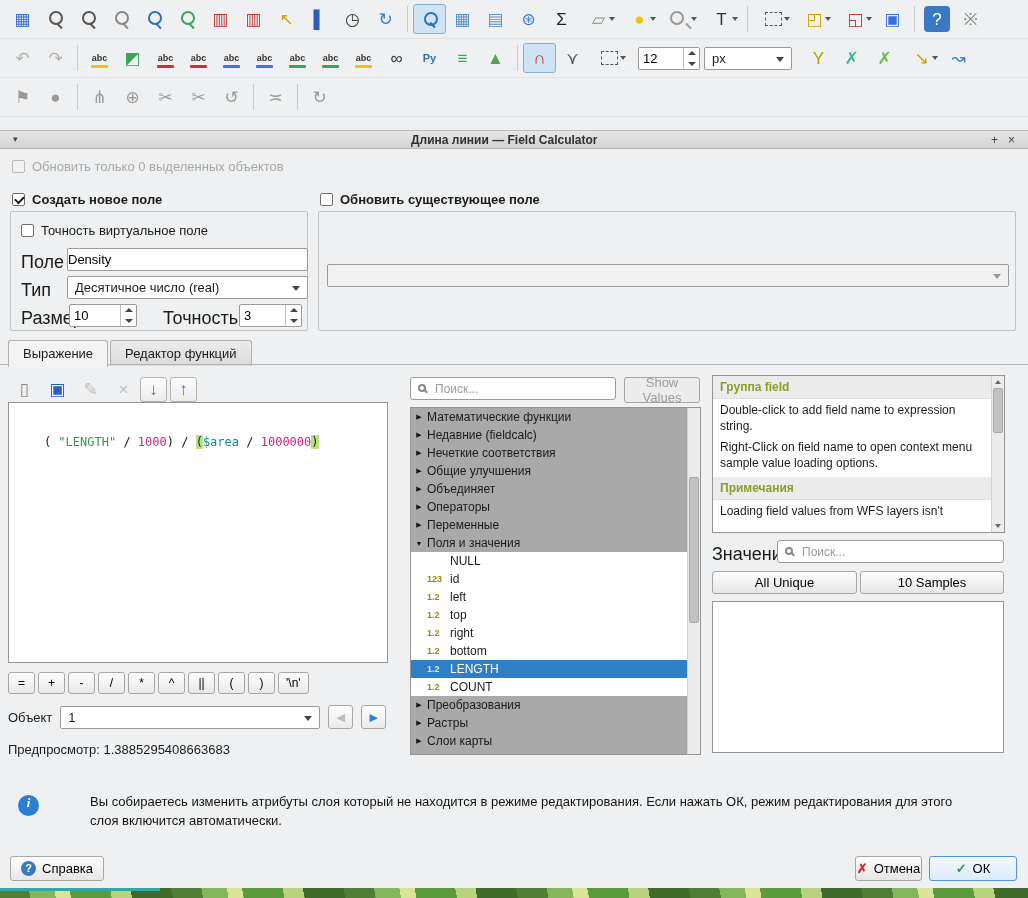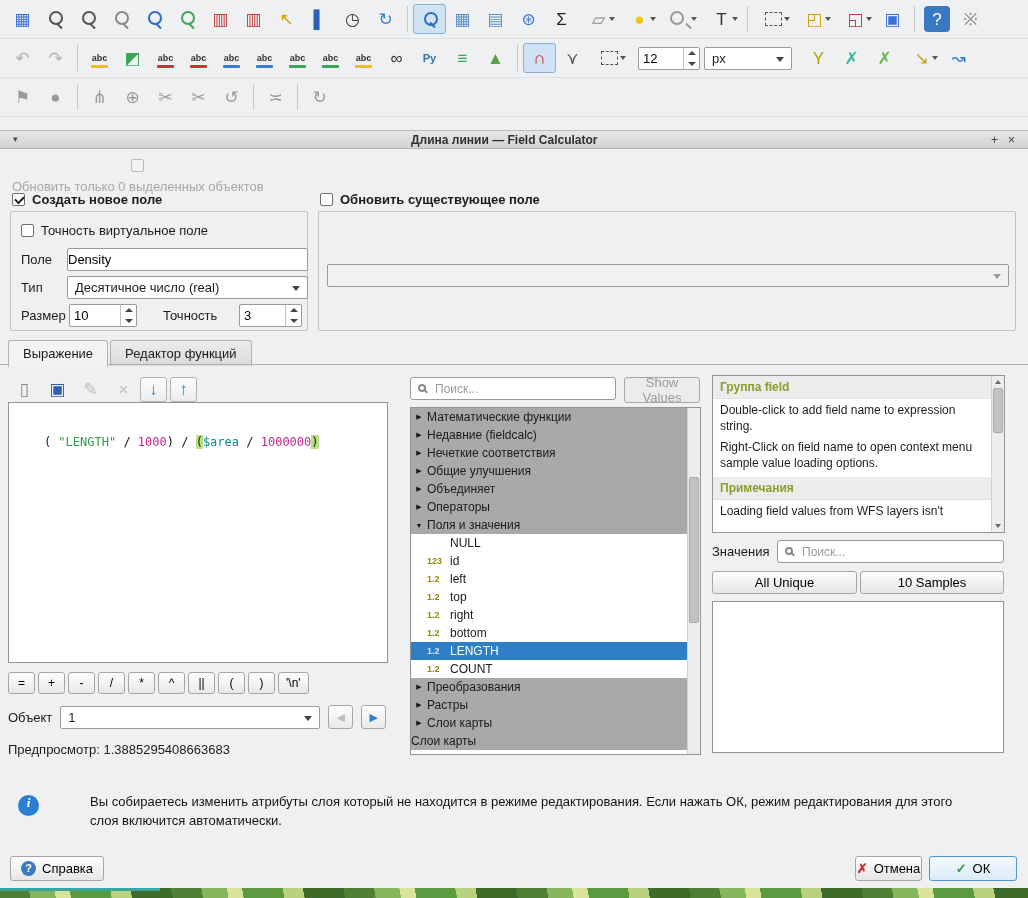--- a/index.html
+++ b/index.html
@@ -48,21 +48,21 @@
 .titlebar .dock{font-size:9px;}
 
 .chk{position:absolute;display:flex;align-items:center;gap:7px;white-space:nowrap;}
 .cb{width:13px;height:13px;border:1px solid #6f6f6f;background:#fff;border-radius:2px;position:relative;flex:none;}
 .cb.on::after{content:"";position:absolute;left:2px;top:2px;width:7px;height:4px;border-left:2px solid #1c1c1c;border-bottom:2px solid #1c1c1c;transform:rotate(-45deg);}
 .cb.dis{border-color:#b9b9b9;background:#f3f3f3;}
 .chk.bold{font-weight:bold;}
 .chk.grayed{color:#a8a8a8;}
 
 .grp{position:absolute;border:1px solid #c3c3c3;border-radius:2px;}
-.flabel{position:absolute;font-size:13px;text-align:center;}
+.flabel{position:absolute;font-size:18px;text-align:center;}
 .tinput{position:absolute;background:#fff;border:1px solid #9a9a9a;border-radius:2px;height:23px;padding:0 0;font:13px "Liberation Sans",sans-serif;outline:none;}
 
 .tabbar{position:absolute;display:flex;}
 .tab{padding:5px 14px 4px;border:1px solid #b2b2b2;border-bottom:none;border-radius:3px 3px 0 0;background:linear-gradient(#ececec,#dadada);margin-right:2px;font-size:13px;position:relative;}
 .tab.active{background:#f3f3f3;z-index:3;padding-bottom:6px;margin-bottom:-1px;}
 .pane-line{position:absolute;left:0;right:0;height:1px;background:#b2b2b2;}
 
 .expr{position:absolute;background:#fff;border:1px solid #949494;font-family:"DejaVu Sans Mono",monospace;font-size:12px;padding:4px 6px;white-space:pre;}
 .tok.pln{color:#1a1a1a;}
 .tok.str{color:#2f9e44;}
@@ -520,21 +520,21 @@
   </div>
 
   <div class="dialog">
     <div class="titlebar">
       <span class="tb-ic dock">▾</span>
       <span class="title">Длина линии — Field Calculator</span>
       <span class="tb-ic">+</span>
       <span class="tb-ic">×</span>
     </div>
 
-    <label class="chk grayed" style="top:28px;left:12px;flex-direction:column;">
+    <label class="chk grayed" style="top:28px;left:12px;">
       <span class="cb dis"></span>
       <span>Обновить только 0 выделенных объектов</span>
     </label>
     <label class="chk bold" style="top:61px;left:12px;">
       <span class="cb on"></span>
       <span>Создать новое поле</span>
     </label>
     <label class="chk bold" style="top:61px;left:320px;">
       <span class="cb"></span>
       <span>Обновить существующее поле</span>
@@ -693,20 +693,25 @@
 
             <span class="tlabel">Объединяет</span>
           </div>
 
           <div class="node group">
             <span class="arrow">▶</span>
 
             <span class="tlabel">Операторы</span>
           </div>
 
+          <div class="node group">
+            <span class="arrow">▶</span>
+
+            <span class="tlabel">Переменные</span>
+          </div>
 
           <div class="node group expanded">
             <span class="arrow">▼</span>
 
             <span class="tlabel">Поля и значения</span>
           </div>
 
           <div class="node">
             <span class="arrow"></span>
             <span class="badge"></span>

